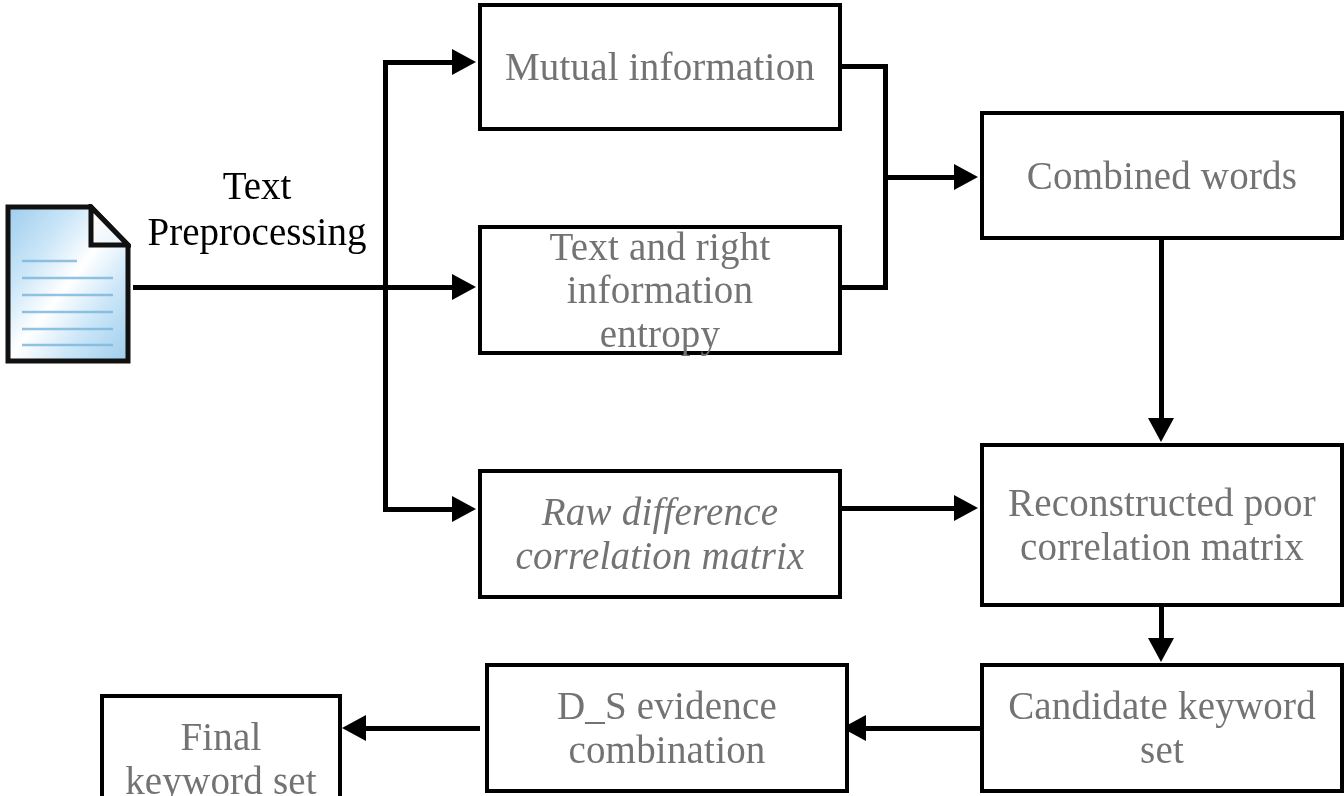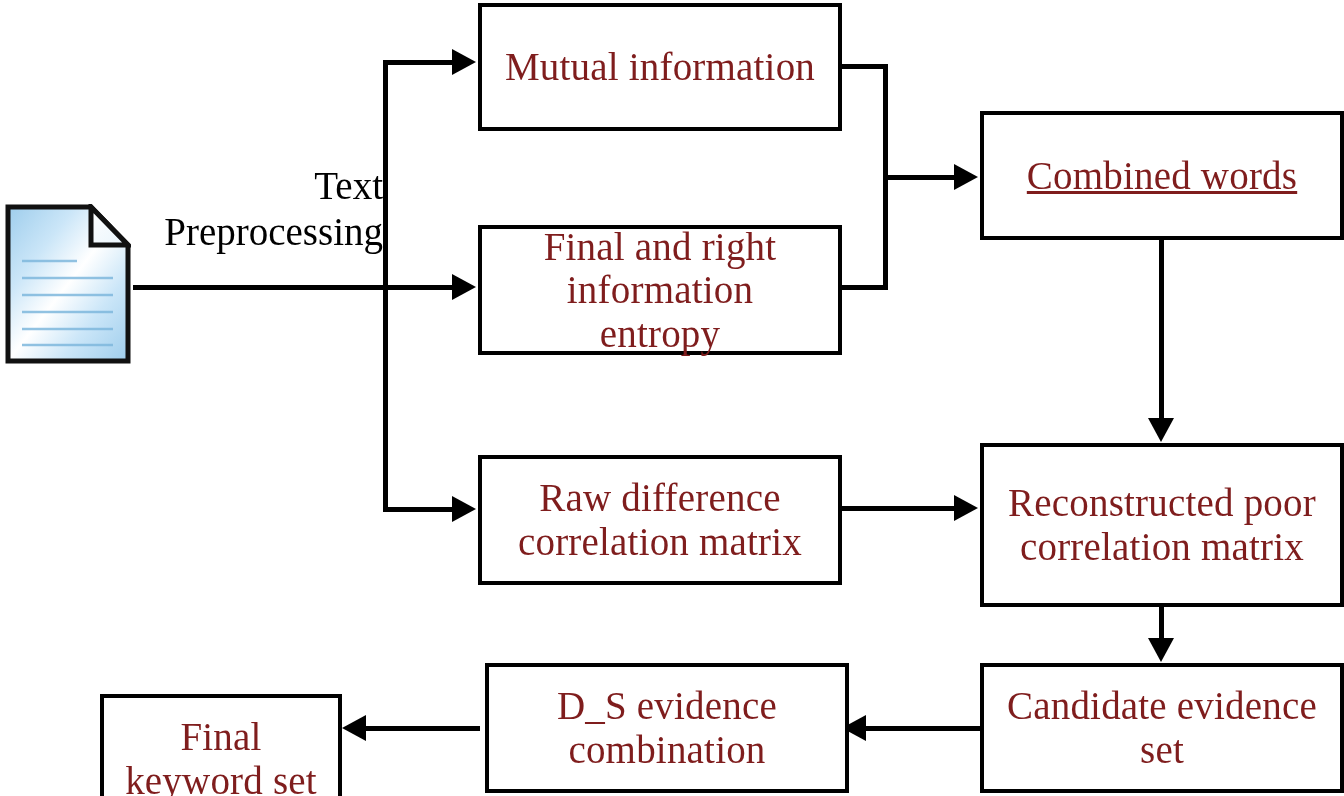--- a/index.html
+++ b/index.html
@@ -19,21 +19,21 @@
   
   .box {
     position: absolute;
     box-sizing: border-box;
     border: 4px solid #000000;
     background: #ffffff;
     display: flex;
     align-items: center;
     justify-content: center;
     text-align: center;
-    color: #7f1d1d;
+    color: #737373;
     font-size: 39px;
     line-height: 1.12;
     letter-spacing: 0.2px;
     padding: 0 20px;
     white-space: pre-line;
   }
 
   
   .hline {
     position: absolute;
@@ -66,21 +66,21 @@
     width: 0;
     height: 0;
     border-left: 13px solid transparent;
     border-right: 13px solid transparent;
     border-top: 24px solid #000000;
   }
 
   
   .edge-label {
     position: absolute;
-    text-align: right;
+    text-align: center;
     color: #000000;
     font-size: 39px;
     line-height: 1.18;
     white-space: pre-line;
   }
 
   
   .doc-icon {
     position: absolute;
     left: 5px;
@@ -155,32 +155,32 @@
   <div class="arrow-d" style="left:1148px; top:638px;"></div>
 
   <div class="hline" style="left:866px; top:726px; width:116px;"></div>
   <div class="arrow-l" style="left:842px; top:715px;"></div>
 
   <div class="hline" style="left:366px; top:726px; width:114px;"></div>
   <div class="arrow-l" style="left:342px; top:715px;"></div>
 
   <div class="box" style="left:478px; top:3px; width:364px; height:128px;">Mutual information</div>
 
-  <div class="box" style="left:478px; top:225px; width:364px; height:130px;">Final and right
+  <div class="box" style="left:478px; top:225px; width:364px; height:130px;">Text and right
 information entropy</div>
 
-  <div class="box" style="left:478px; top:455px; width:364px; height:130px;">Raw difference
+  <div class="box" style="left:478px; top:469px; width:364px; height:130px;font-style:italic;">Raw difference
 correlation matrix</div>
 
-  <div class="box" style="left:980px; top:111px; width:364px; height:129px;text-decoration:underline;">Combined words</div>
+  <div class="box" style="left:980px; top:111px; width:364px; height:129px;">Combined words</div>
 
   <div class="box" style="left:980px; top:443px; width:364px; height:164px;">Reconstructed poor
 correlation matrix</div>
 
-  <div class="box" style="left:980px; top:663px; width:364px; height:130px;">Candidate evidence
+  <div class="box" style="left:980px; top:663px; width:364px; height:130px;">Candidate keyword
 set</div>
 
   <div class="box" style="left:478px; top:663px; width:364px; height:130px;margin-left:7px;">D_S evidence
 combination</div>
 
   <div class="box" style="left:100px; top:663px; width:242px; height:130px;margin-top:31px;">Final
 keyword set</div>
 
 </div>
 

